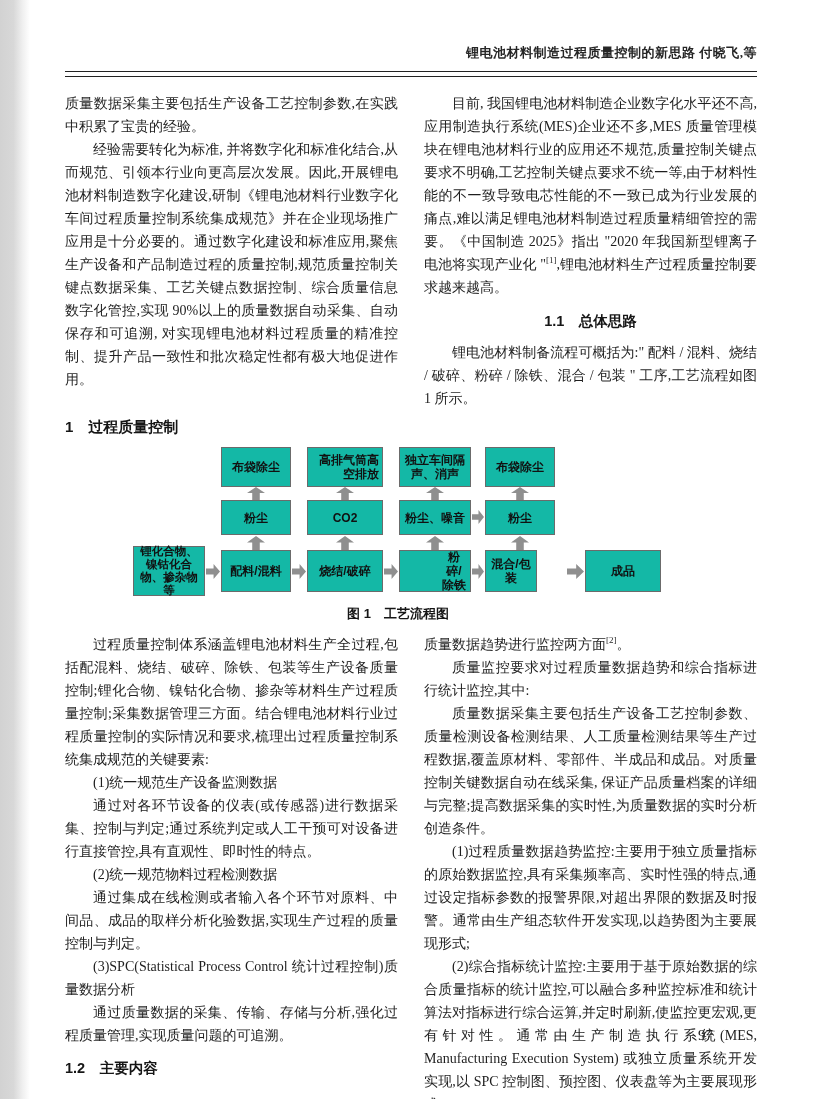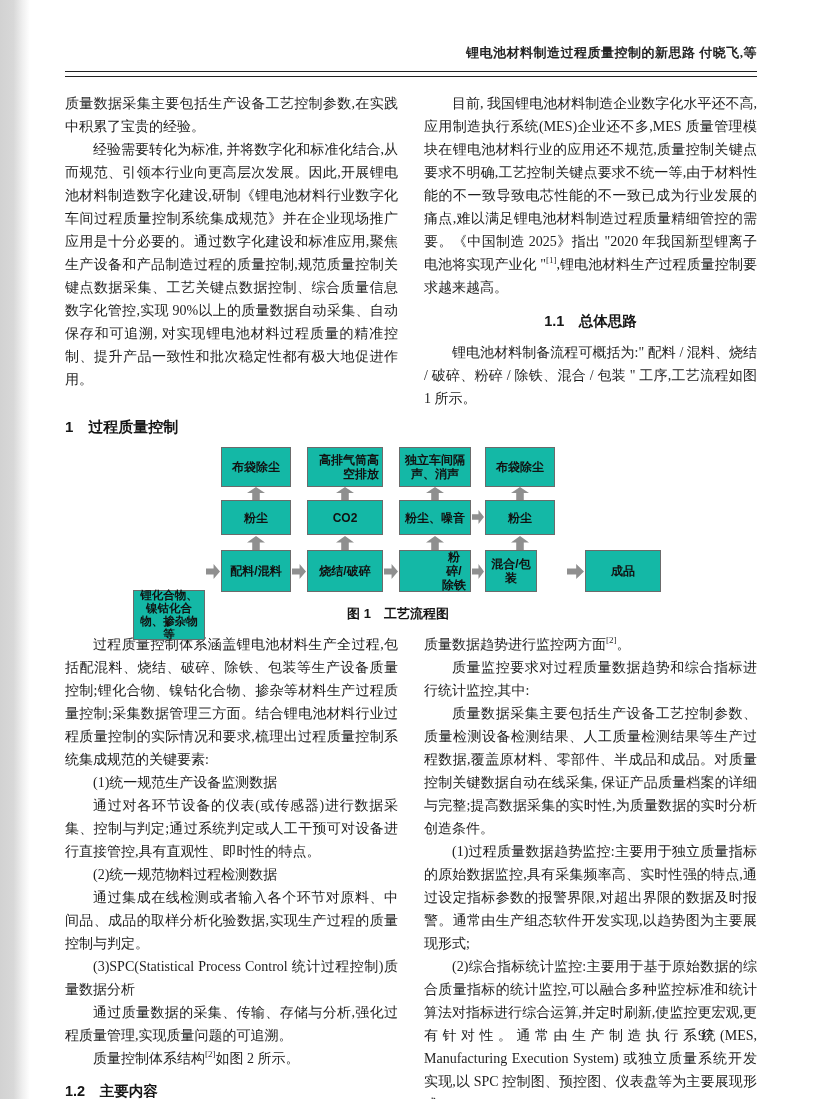--- a/index.html
+++ b/index.html
@@ -62,21 +62,21 @@
     position:absolute;
     box-sizing:border-box;
     border:1px solid #6b6b6b;
     background:#14b8a6;
     display:flex;align-items:center;justify-content:center;
     text-align:center;
     font-family:"Liberation Sans","DejaVu Sans",sans-serif;
     font-weight:bold;font-size:12px;line-height:14px;color:#111;
     padding:1px 3px;
   }
-  .fbox.small{font-size:11.5px;line-height:13px;margin-top:44px;}
+  .fbox.small{font-size:11.5px;line-height:13px;}
   .arrow-up{
     position:absolute;background:#8f8f8f;
     clip-path:polygon(50% 0,100% 46%,71% 46%,71% 100%,29% 100%,29% 46%,0 46%);
   }
   .arrow-right{
     position:absolute;background:#8f8f8f;
     clip-path:polygon(0 30%,54% 30%,54% 0,100% 50%,54% 100%,54% 70%,0 70%);
   }
   .fig-caption{
     margin-top:6px;
@@ -154,21 +154,20 @@
 
   <div class="cols" style="margin-top:8px;">
     <div class="col">
       <p class="indent">过程质量控制体系涵盖锂电池材料生产全过程,包括配混料、烧结、破碎、除铁、包装等生产设备质量控制;锂化合物、镍钴化合物、掺杂等材料生产过程质量控制;采集数据管理三方面。结合锂电池材料行业过程质量控制的实际情况和要求,梳理出过程质量控制系统集成规范的关键要素:</p>
       <p class="indent">(1)统一规范生产设备监测数据</p>
       <p class="indent">通过对各环节设备的仪表(或传感器)进行数据采集、控制与判定;通过系统判定或人工干预可对设备进行直接管控,具有直观性、即时性的特点。</p>
       <p class="indent">(2)统一规范物料过程检测数据</p>
       <p class="indent">通过集成在线检测或者输入各个环节对原料、中间品、成品的取样分析化验数据,实现生产过程的质量控制与判定。</p>
       <p class="indent">(3)SPC(Statistical Process Control 统计过程控制)质量数据分析</p>
       <p class="indent">通过质量数据的采集、传输、存储与分析,强化过程质量管理,实现质量问题的可追溯。</p>
-      <p class="indent"><span>质量控制体系结构</span><sup>[2]</sup><span>如图 2 所示。</span></p>
       <h3 class="h-sec h-level2b">1.2　主要内容</h3>
 
     </div>
     <div class="col">
       <p><span>质量数据趋势进行监控两方面</span><sup>[2]</sup><span>。</span></p>
       <p class="indent">质量监控要求对过程质量数据趋势和综合指标进行统计监控,其中:</p>
       <p class="indent">质量数据采集主要包括生产设备工艺控制参数、质量检测设备检测结果、人工质量检测结果等生产过程数据,覆盖原材料、零部件、半成品和成品。对质量控制关键数据自动在线采集, 保证产品质量档案的详细与完整;提高数据采集的实时性,为质量数据的实时分析创造条件。</p>
       <p class="indent">(1)过程质量数据趋势监控:主要用于独立质量指标的原始数据监控,具有采集频率高、实时性强的特点,通过设定指标参数的报警界限,对超出界限的数据及时报警。通常由生产组态软件开发实现,以趋势图为主要展现形式;</p>
       <p class="indent">(2)综合指标统计监控:主要用于基于原始数据的综合质量指标的统计监控,可以融合多种监控标准和统计算法对指标进行综合运算,并定时刷新,使监控更宏观,更有针对性。通常由生产制造执行系统(MES, Manufacturing Execution System) 或独立质量系统开发实现,以 SPC 控制图、预控图、仪表盘等为主要展现形式。</p>
 

